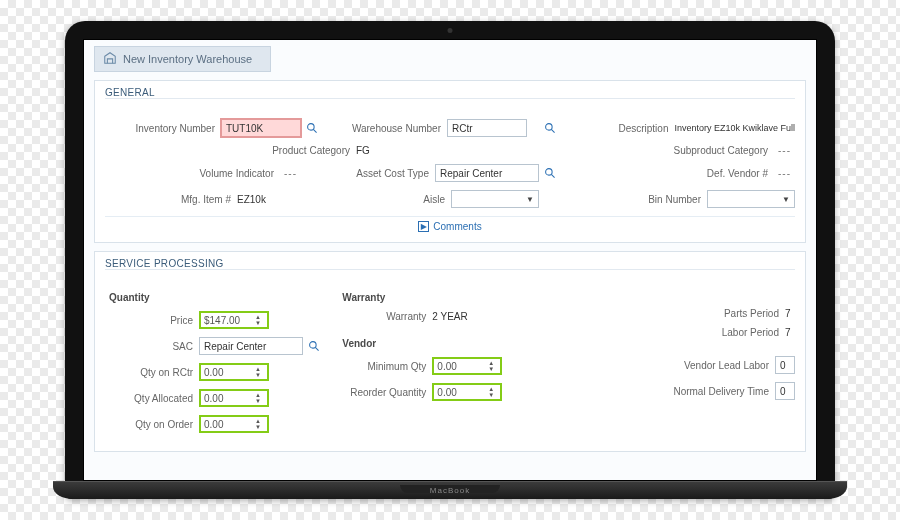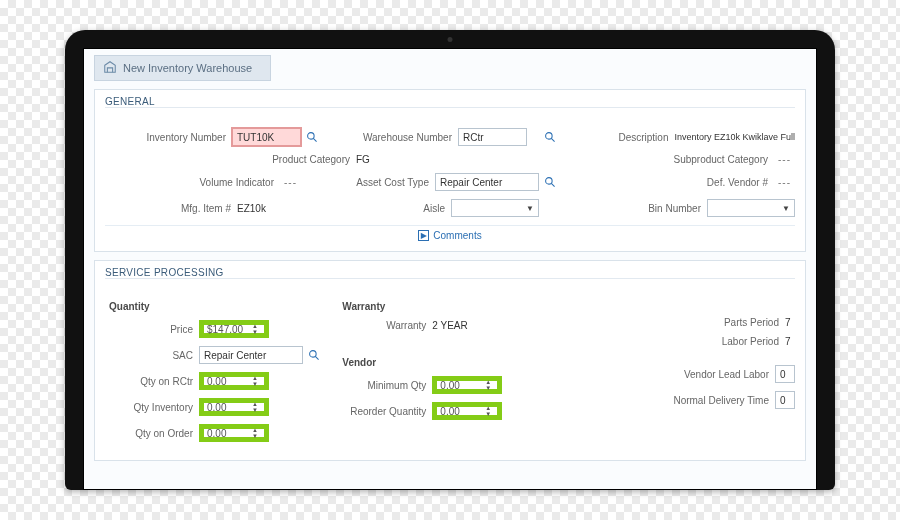--- a/index.html
+++ b/index.html
@@ -66,38 +66,38 @@
   .panel-header {
     font-size: 10px; color: #3b5c7a; letter-spacing: .3px;
     border-bottom: 1px solid #e2e9f0; margin-bottom: 20px;
   }
   .row { display: flex; gap: 24px; margin-bottom: 8px; }
   .cell { flex: 1; display: flex; align-items: center; justify-content: flex-end; gap: 4px; }
   .lbl { color: #666; font-size: 10px; white-space: nowrap; padding-right: 2px; }
   .val { min-width: 64px; font-size: 10px; color: #333; }
   .input {
     height: 18px; border: 1px solid #b8c4cf; background: #fff;
-    padding: 0 4px; font-size: 10px; color: #333; width: 69px;
+    padding: 0 4px; font-size: 10px; color: #333; width: 80px;
   }
   .input.hi { background: #ffd9d9; border: 1px solid #e49a9a; box-shadow: 0 0 0 1px #e49a9a; }
   .input.wide { width: 104px; }
   .lookup {
     width: 14px; height: 14px; display: inline-flex; align-items: center; justify-content: center;
     cursor: pointer; color: #2b6fb3;
   }
   .lookup svg { width: 13px; height: 13px; }
   .dots { letter-spacing: 1px; color: #777; font-size: 10px; padding: 0 4px; }
   .select {
     height: 18px; width: 88px; border: 1px solid #b8c4cf; background: #fff;
     display: flex; align-items: center; justify-content: space-between; padding: 0 4px;
     font-size: 10px; color: #333;
   }
   .caret { font-size: 8px; color: #444; }
   .spinner {
-    height: 18px; width: 70px; border: 5px solid #84cc16; background: #fff;
+    height: 18px; width: 70px; border: 2px solid #84cc16; background: #fff;
     display: flex; align-items: center; padding: 0 3px; font-size: 10px;
     position: relative;
   }
   .spinner .arrows {
     position: absolute; right: 2px; top: 1px; bottom: 1px; width: 10px;
     display: flex; flex-direction: column; justify-content: center; gap: 0;
     font-size: 6px; color: #555; line-height: 6px;
   }
   .comments-link {
     display: flex; align-items: center; justify-content: center; gap: 4px;
@@ -255,21 +255,21 @@
               <span class="lbl">Qty on RCtr</span>
               <div class="spinner">
                   <span>0.00</span>
                   <span class="arrows">
                     <span>▲</span>
                     <span>▼</span>
                   </span>
                 </div>
             </div>
             <div class="frow">
-              <span class="lbl">Qty Inventory</span>
+              <span class="lbl">Qty Allocated</span>
               <div class="spinner">
                   <span>0.00</span>
                   <span class="arrows">
                     <span>▲</span>
                     <span>▼</span>
                   </span>
                 </div>
             </div>
             <div class="frow">
               <span class="lbl">Qty on Order</span>
@@ -282,21 +282,21 @@
                 </div>
             </div>
           </div>
 
           <div class="col">
             <div class="subhdr">Warranty</div>
             <div class="frow">
               <span class="lbl">Warranty</span>
               <span class="val">2 YEAR</span>
             </div>
-            <div class="subhdr" style="margin-top:26px">Vendor</div>
+            <div class="subhdr" style="margin-top:16px">Vendor</div>
             <div class="frow">
               <span class="lbl">Minimum Qty</span>
               <div class="spinner">
                   <span>0.00</span>
                   <span class="arrows">
                     <span>▲</span>
                     <span>▼</span>
                   </span>
                 </div>
             </div>
@@ -330,13 +330,17 @@
             <div class="frow">
               <span class="lbl">Normal Delivery Time</span>
               <input class="input" style="width: 20px;" value="0">
             </div>
           </div>
         </div>
       </div>
 
     </div>
   </div>
+  <div class="base">
+    <div class="notch"></div>
+    <div class="brand">MacBook</div>
+  </div>
 </div>
 
 </body></html>

